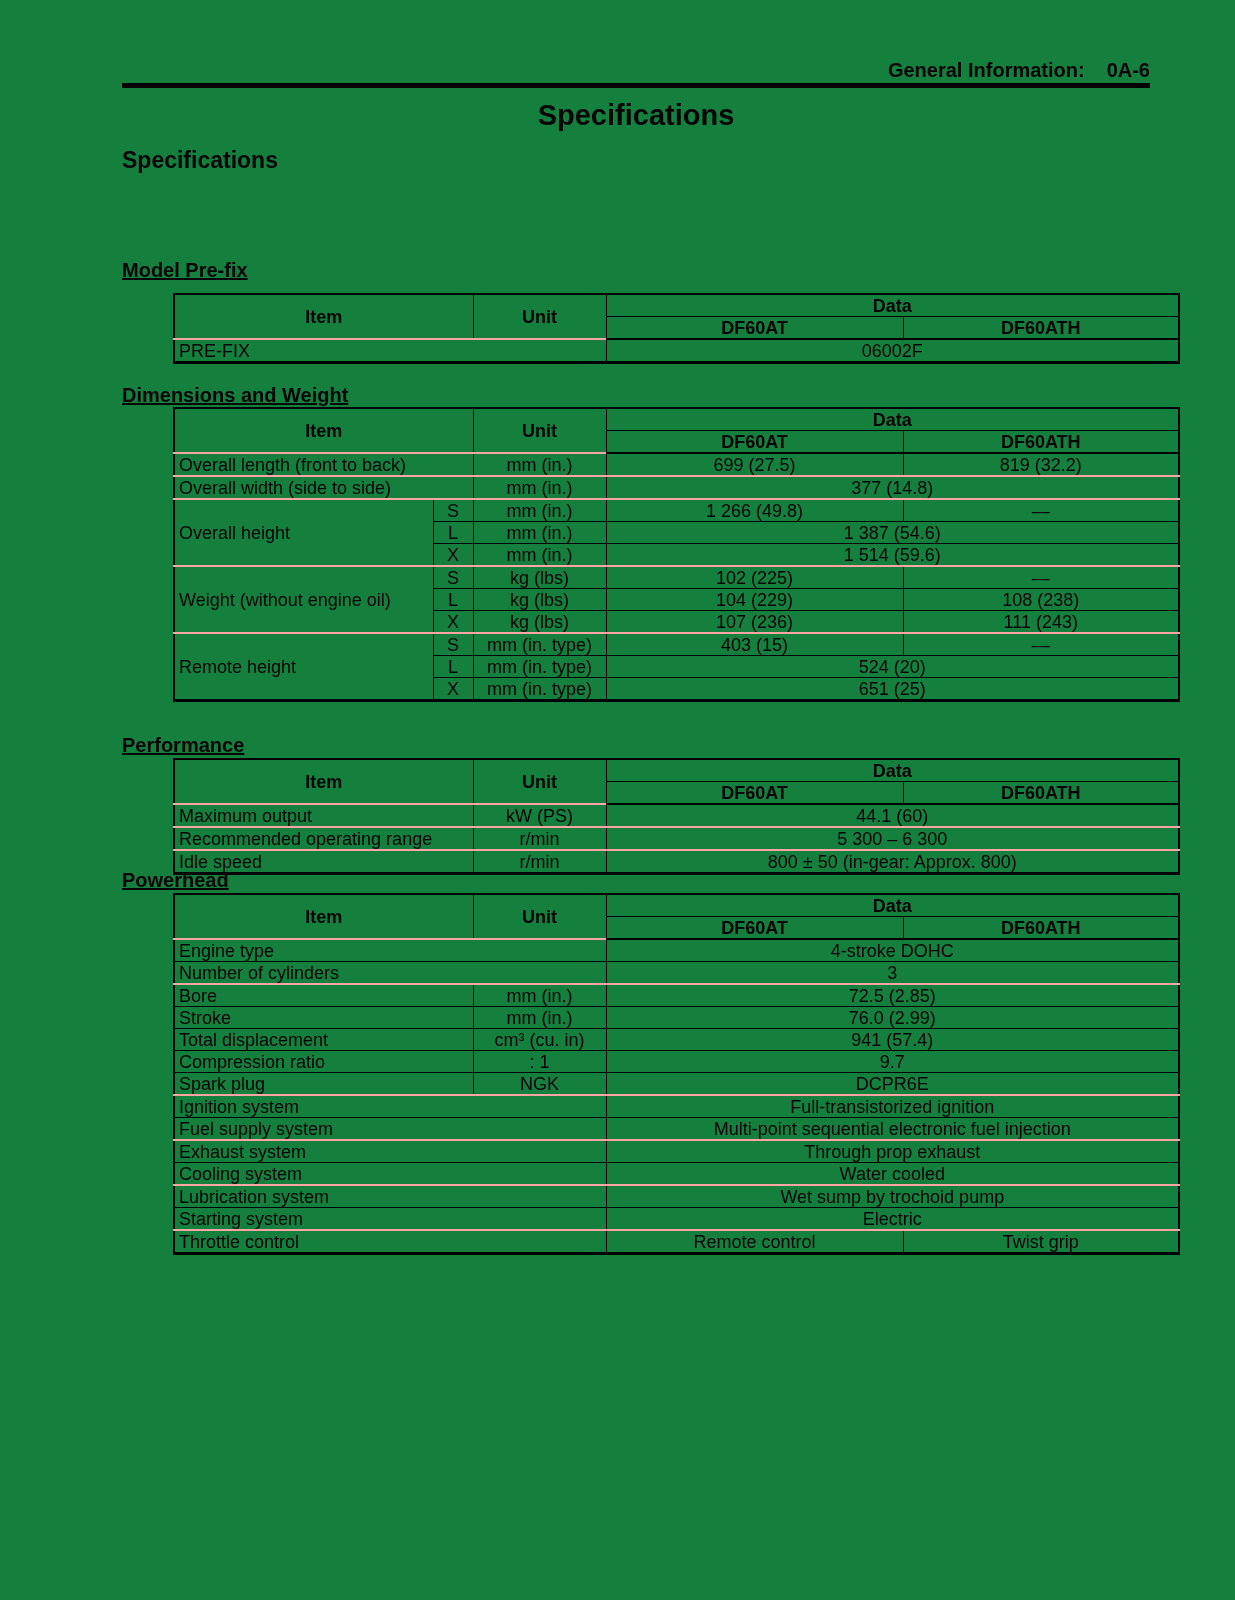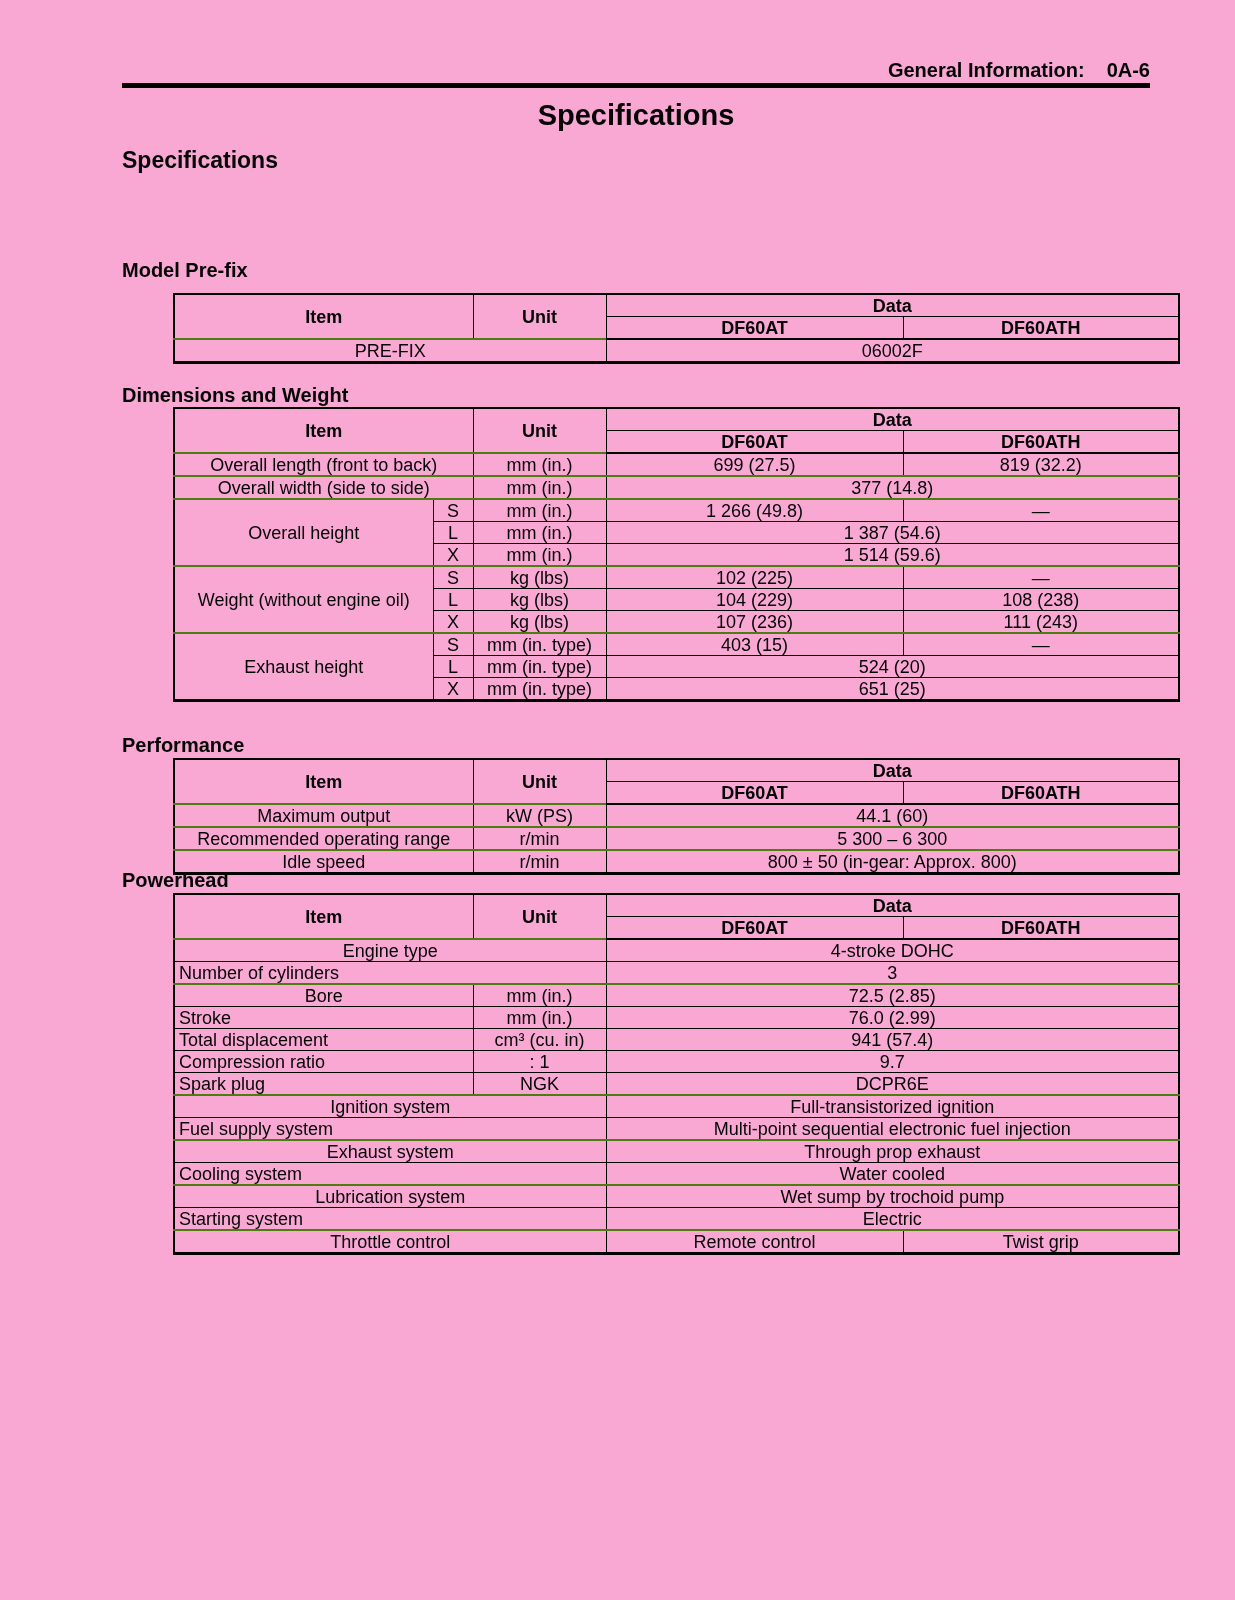--- a/index.html
+++ b/index.html
@@ -1,17 +1,17 @@
 <!DOCTYPE html>
 <html><head>
 <meta charset="utf-8">
 <style>
   html,body{margin:0;padding:0;background:#e8e8e8;}
   .page{
-    position:relative; width:1235px; height:1600px; background:#f9a8d4;
+    position:relative; width:1235px; height:1600px; background:#15803d;
     font-family:"Liberation Sans", sans-serif; color:#050505; margin:0 auto;
     overflow:hidden;
   }
   
   .page-header{
     position:absolute; top:59px; left:122px; width:1028px;
     display:flex; justify-content:flex-end; align-items:baseline; gap:22px;
     font-size:20px; font-weight:bold; line-height:22px;
   }
   .header-rule{
@@ -32,41 +32,41 @@
   }
   
   .note-block{ position:absolute; top:193px; left:155px; width:962px; }
   .note-label{ font-size:19px; font-weight:bold; line-height:21px; }
   .note-rule{ height:4px; background:#000; margin-top:6px; }
   .note-text{ font-size:19px; font-weight:bold; line-height:21px; margin-top:6px; }
   .note-rule2{ height:4px; background:#000; margin-top:4px; }
   
   .section{ position:absolute; left:122px; width:1030px; }
   .s1{ top:258px; } .s2{ top:383px; } .s3{ top:733px; } .s4{ top:868px; }
-  .section h3{ margin:0; font-size:20px; font-weight:bold; line-height:24px; }
+  .section h3{ margin:0; font-size:20px; font-weight:bold; line-height:24px;text-decoration:underline; }
   .mount{ margin-left:4px; }
   .s1 .mount{ margin-top:11px; } .s2 .mount{ margin-top:0px; }
   .s3 .mount{ margin-top:1px; } .s4 .mount{ margin-top:1px; }
   
   table.spec{
     border-collapse:collapse; table-layout:fixed; width:1005px;
     border:2px solid #000; border-bottom:3px solid #000;margin-left:47px;
   }
   table.spec th, table.spec td{
     border:1px solid #000; height:21px; padding:0 4px;
     font-size:18px; line-height:20px; vertical-align:middle;
     overflow:hidden; white-space:nowrap;
   }
   table.spec th{ font-weight:bold; text-align:center; }
   table.spec thead tr:last-child th{ border-bottom:2px solid #000; }
   td.item{ text-align:left; }
   td.sub, td.unit{ text-align:center; }
   td.va, td.vb, td.vspan{ text-align:center; }
   th.data-h, th.ma, td.va, td.vspan{ border-left:2px solid #000; }
-  tr.thick td{ border-top:2px solid #4d7c0f;text-align:center; }
+  tr.thick td{ border-top:2px solid #fca5a5; }
 </style>
 </head>
 <body>
 
 <div class="page">
 
   <div class="page-header">
     <span>General Information:</span>
     <span>0A-6</span>
   </div>
@@ -172,21 +172,21 @@
               <td class="va">104 (229)</td>
               <td class="vb">108 (238)</td>
             </tr>
             <tr>
               <td class="sub">X</td>
               <td class="unit">kg (lbs)</td>
               <td class="va">107 (236)</td>
               <td class="vb">111 (243)</td>
             </tr>
             <tr class="thick">
-              <td class="item" rowspan="3" colspan="1">Exhaust height</td>
+              <td class="item" rowspan="3" colspan="1">Remote height</td>
               <td class="sub">S</td>
               <td class="unit">mm (in. type)</td>
               <td class="va">403 (15)</td>
               <td class="vb">—</td>
             </tr>
             <tr>
               <td class="sub">L</td>
               <td class="unit">mm (in. type)</td>
               <td class="vspan" colspan="2">524 (20)</td>
             </tr>

